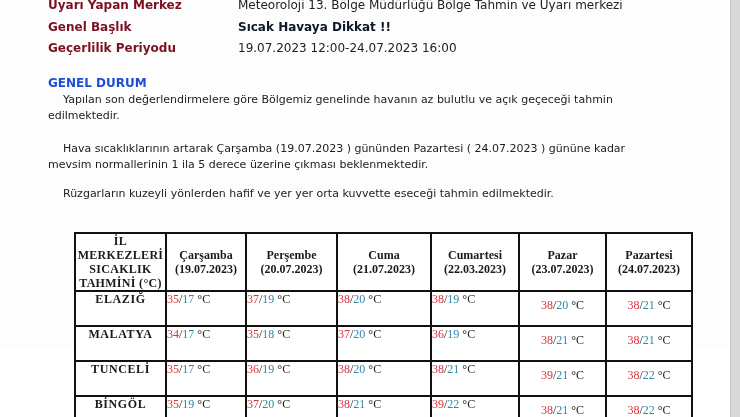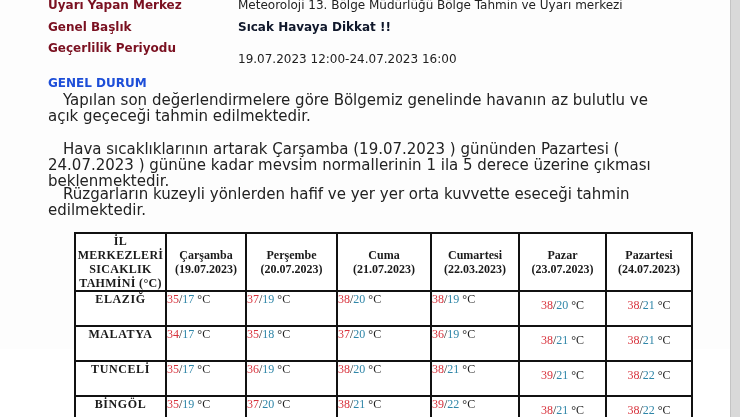--- a/index.html
+++ b/index.html
@@ -10,21 +10,21 @@
     color:#1a1a1a;
   }
   .page { position:absolute; left:0; top:0; width:730px; height:349px; background:#fdfdfd; }
   .side-strip { position:absolute; left:730px; top:0; width:10px; height:417px; background:#d9d9d9; border-left:1px solid #c4c4c4; }
 
   .meta-label { position:absolute; left:48px; font-size:12px; font-weight:bold; color:#7a1020; }
   .meta-value { position:absolute; left:238px; font-size:12px; color:#222; }
   .meta-value.alert { color:#0f172a; font-weight:bold; }
 
   .section-title { position:absolute; left:48px; top:76px; font-size:12px; font-weight:bold; color:#1d4ed8; }
-  .para { position:absolute; left:48px; width:620px; font-size:15px; line-height:16px; color:#222; text-indent:15px; }
+  .para { position:absolute; left:48px; width:620px; font-size:11px; line-height:16px; color:#222; text-indent:15px; }
 
   table.forecast {
     position:absolute; left:74px; top:232px;
     border-collapse:collapse;
     font-family:"Liberation Serif", "DejaVu Serif", serif;
     background:#fff;
   }
   table.forecast th, table.forecast td { border:2px solid #111; padding:0; }
   table.forecast th {
     height:54px; font-size:12px; font-weight:bold; color:#1a1a1a;
@@ -44,21 +44,21 @@
 
 <div class="page">
 
   <div class="meta-label" style="top:-2px">Uyarı Yapan Merkez</div>
   <div class="meta-value" style="top:-2px">Meteoroloji 13. Bölge Müdürlüğü Bölge Tahmin ve Uyarı merkezi</div>
 
   <div class="meta-label" style="top:20px">Genel Başlık</div>
   <div class="meta-value alert" style="top:20px">Sıcak Havaya  Dikkat !!</div>
 
   <div class="meta-label" style="top:41px">Geçerlilik Periyodu</div>
-  <div class="meta-value" style="top:52px">19.07.2023 12:00-24.07.2023 16:00</div>
+  <div class="meta-value" style="top:41px">19.07.2023 12:00-24.07.2023 16:00</div>
 
   <div class="section-title">GENEL DURUM</div>
   <div class="para" style="top:92px">Yapılan son değerlendirmelere göre Bölgemiz genelinde havanın az bulutlu ve açık geçeceği tahmin edilmektedir.</div>
   <div class="para" style="top:141px">Hava sıcaklıklarının artarak Çarşamba (19.07.2023 ) gününden Pazartesi ( 24.07.2023 ) gününe kadar mevsim normallerinin 1 ila 5 derece üzerine çıkması beklenmektedir.</div>
   <div class="para" style="top:186px">Rüzgarların kuzeyli yönlerden hafif ve yer yer orta kuvvette eseceği tahmin edilmektedir.</div>
 
   <table class="forecast">
     <thead>
       <tr>
         <th class="corner" style="width:89px">

